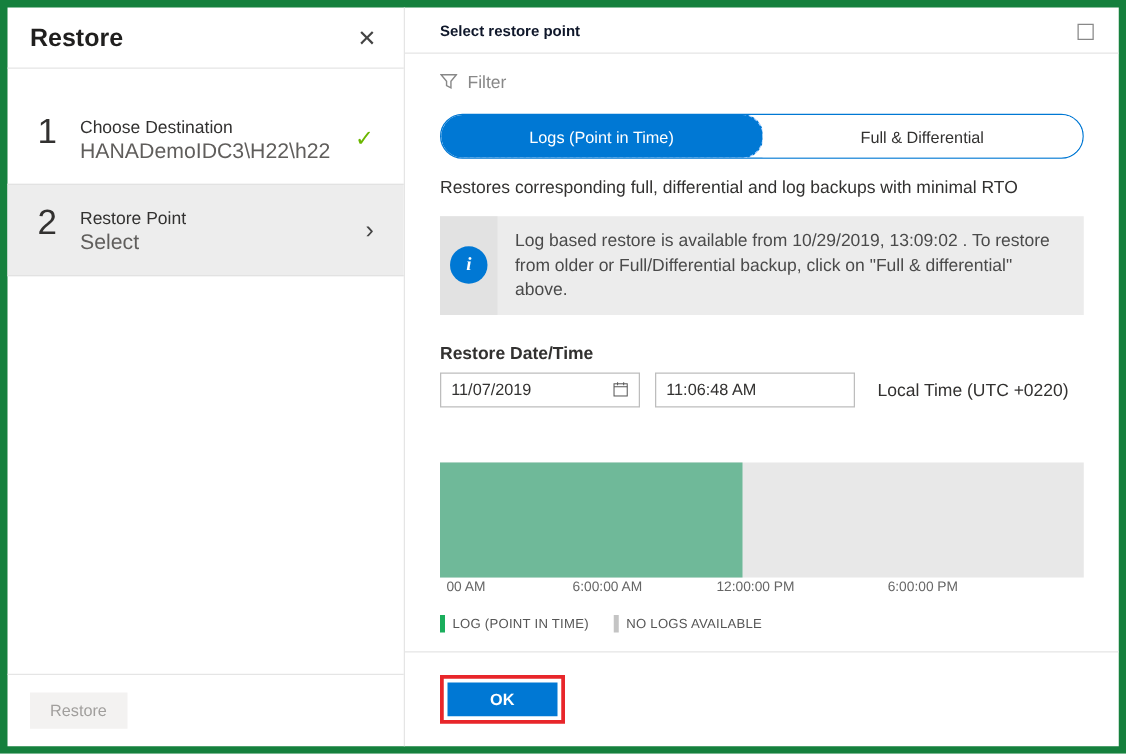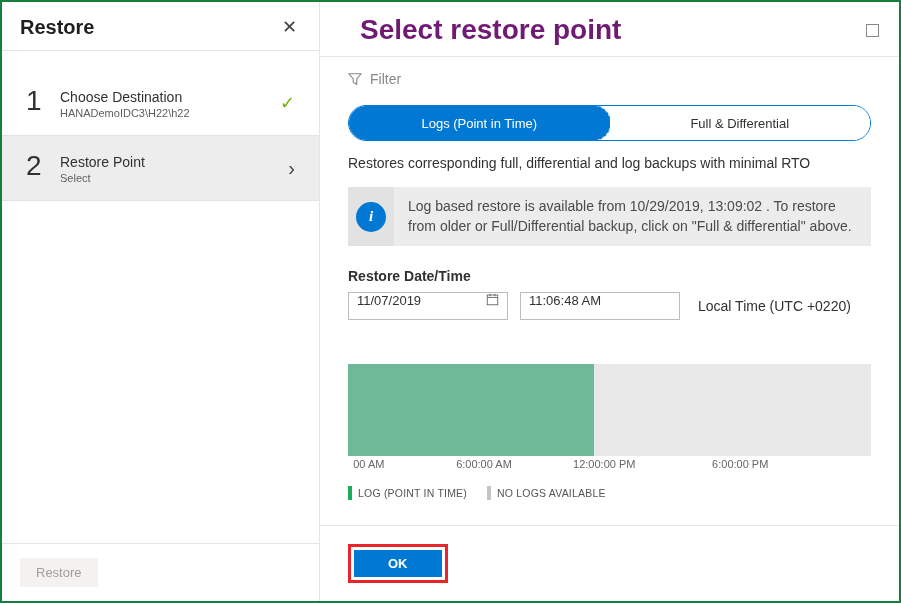--- a/index.html
+++ b/index.html
@@ -10,21 +10,21 @@
     color: #323130;
     background: #fff;
     width: 901px;
     height: 603px;
     overflow: hidden;
   }
   .app {
     display: flex;
     width: 901px;
     height: 603px;
-    border: 2px solid #15803d;
+    border: 6px solid #15803d;
   }
   
   .left {
     width: 318px;
     border-right: 1px solid #e5e5e5;
     display: flex;
     flex-direction: column;
     position: relative;
   }
   .left-header {
@@ -68,21 +68,21 @@
     color: #323130;
     line-height: 1;
   }
   .step-body { flex:1; padding-top:2px; }
   .step-title {
     font-size: 14px;
     font-weight: 400;
     color: #323130;
   }
   .step-sub {
-    font-size: 11px;
+    font-size: 17px;
     color: #605e5c;
     margin-top: 2px;
   }
   .check {
     color: #6bb700;
     font-size: 18px;
     line-height: 1;
     align-self: center;
     margin-right: 6px;
   }
@@ -112,24 +112,23 @@
     position: relative;
   }
   .right-header {
     display: flex;
     justify-content: space-between;
     align-items: center;
     padding: 12px 20px 10px 28px;
     border-bottom: 1px solid #e5e5e5;
   }
   .right-title {
-    font-size: 28px;
+    font-size: 12px;
     font-weight: 600;
-    color: #701a75;
-    margin-left: 12px;
+    color: #0f172a;
   }
   .pin {
     width: 13px; height: 13px;
     border: 1px solid #888;
     cursor: pointer;
   }
   .right-body {
     flex:1;
     padding: 14px 28px 0 28px;
     overflow: hidden;
@@ -214,20 +213,21 @@
     gap: 12px;
     margin-bottom: 30px;
   }
   .text-input {
     border:1px solid #bdbdbd;
     height: 28px;
     padding: 0 8px;
     font-size: 13px;
     background:#fff;
     display:flex;
+    align-items:center;
   }
   .date-input { width: 160px; justify-content: space-between; }
   .time-input { width: 160px; }
   .cal-icon svg { width:13px;height:13px;display:block; }
   .tz {
     font-size: 14px;
     color:#323130;
     margin-left: 6px;
   }
   .chart {

